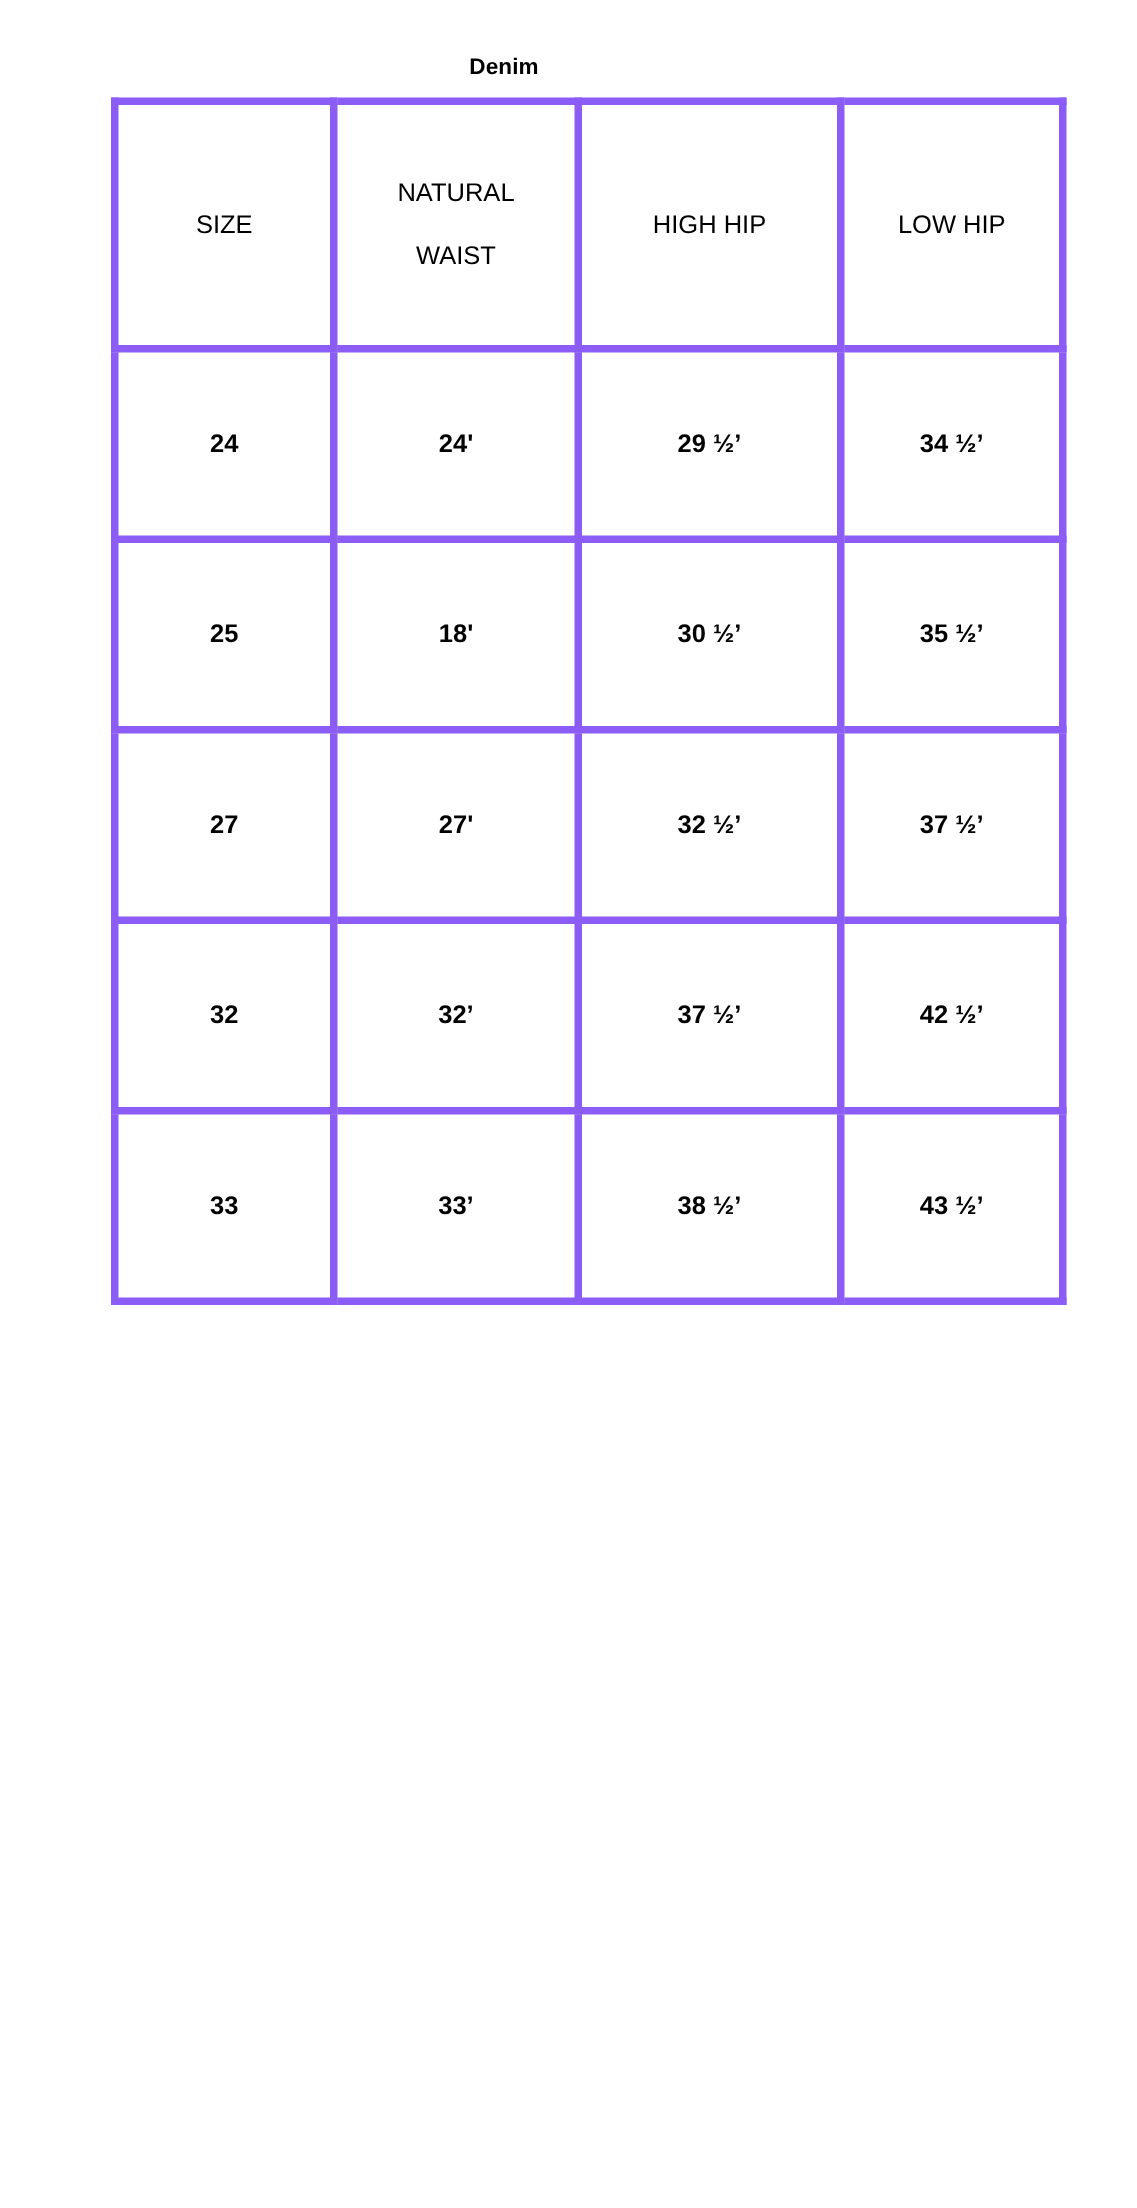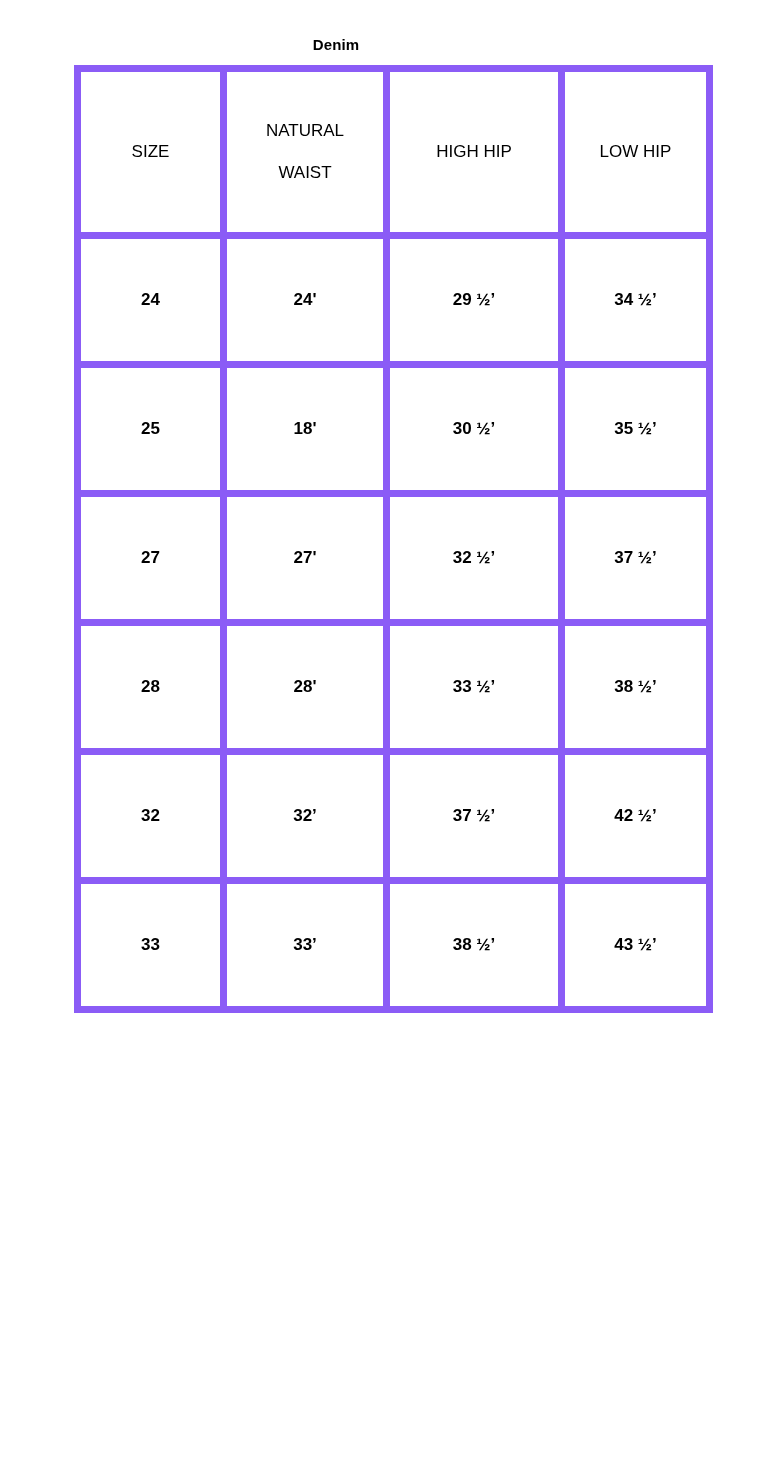--- a/index.html
+++ b/index.html
@@ -38,21 +38,21 @@
     position: absolute;
     left: 74px;
     top: 65px;
     width: 632px;
     border-collapse: collapse;
     table-layout: fixed;
   }
 
   .size-table th,
   .size-table td {
-    border: 7px solid #8b5cf6;
+    border: 5px solid #8b5cf6;
     text-align: center;
     vertical-align: middle;
     font-weight: normal;
     font-size: 17px;
     color: #000000;
     line-height: 2.45;
     padding: 0;
   }
 
   .size-table th {
@@ -117,26 +117,20 @@
         <td>30 ½’</td>
         <td>35 ½’</td>
       </tr>
       <tr>
         <td>27</td>
         <td>27'</td>
         <td>32 ½’</td>
         <td>37 ½’</td>
       </tr>
       <tr>
-        <td>28</td>
-        <td>28'</td>
-        <td>33 ½’</td>
-        <td>38 ½’</td>
-      </tr>
-      <tr>
         <td>32</td>
         <td>32’</td>
         <td>37 ½’</td>
         <td>42 ½’</td>
       </tr>
       <tr>
         <td>33</td>
         <td>33’</td>
         <td>38 ½’</td>
         <td>43 ½’</td>

